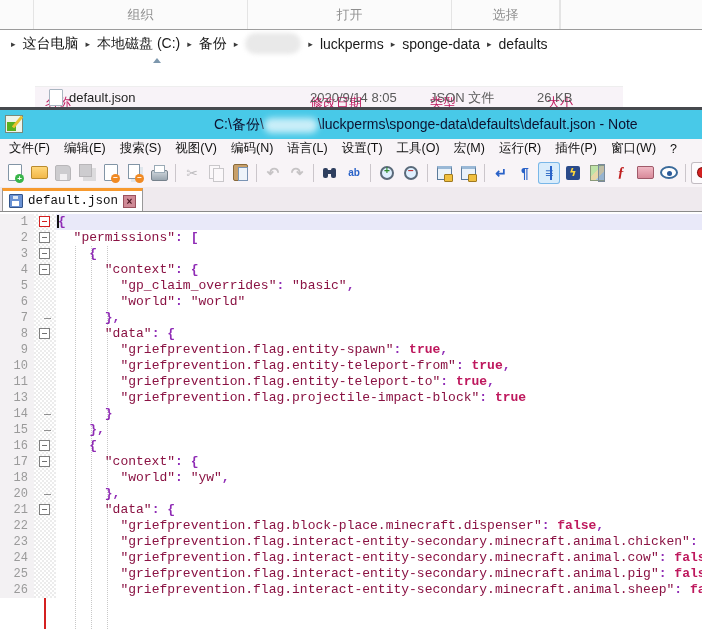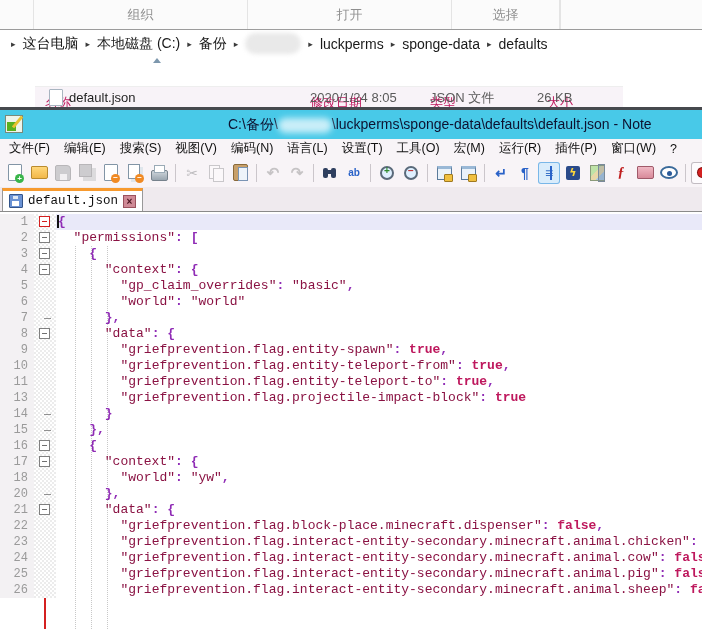--- a/index.html
+++ b/index.html
@@ -46,21 +46,21 @@
   .xborder{position:absolute;left:0;top:107px;width:702px;height:3px;background:#46494e;}
 
   
   .npp{position:absolute;left:0;top:110px;width:702px;height:519px;background:#f8f4f7;}
   .titlebar{position:relative;height:29px;background:#48c9e8;overflow:hidden;}
   .nppico{position:absolute;left:5px;top:5px;width:18px;height:18px;background:#eef4ea;
           border:1px solid #7a8a7a;box-sizing:border-box;}
   .nppico::before{content:"";position:absolute;left:1px;bottom:1px;width:9px;height:9px;background:#58b020;}
   .nppico::after{content:"";position:absolute;right:3px;top:-1px;width:3px;height:14px;
                  background:#e8c030;transform:rotate(40deg);}
-  .title{position:absolute;left:228px;top:0;right:0;height:29px;line-height:29px;
+  .title{position:absolute;left:214px;top:0;right:0;height:29px;line-height:29px;
          white-space:nowrap;overflow:hidden;font-size:14px;color:#0d1230;}
   .titleblur{display:inline-block;vertical-align:middle;width:54px;height:15px;border-radius:8px;
              background:#c9eef8;filter:blur(3px);}
 
   .menubar{height:19px;display:flex;align-items:center;background:#f8f4f7;padding-left:2px;}
   .mi{font-size:12.5px;color:#111;padding:0 7px;white-space:nowrap;cursor:default;}
 
   .toolbar{height:29px;display:flex;align-items:center;background:#f8f4f7;padding-left:3px;}
   .tbi{width:22px;height:22px;margin:0 1px;display:inline-flex;align-items:center;justify-content:center;
        position:relative;border-radius:3px;flex:none;}
@@ -207,21 +207,21 @@
 
         <div class="hc">类型</div>
 
         <div class="hc">大小</div>
       </div>
     <div class="frow">
       <div class="fc name">
         <span class="ficon"></span>
         <span>default.json</span>
       </div>
-      <div class="fc date">2020/1/24 8:05</div>
+      <div class="fc date">2020/9/14 8:05</div>
       <div class="fc type">JSON 文件</div>
       <div class="fc size">26 KB</div>
     </div>
   </div>
   <div class="xborder"></div>
 
   <div class="npp">
     <div class="titlebar">
       <span class="nppico"></span>
       <span class="title"><span>C:\备份\</span><span class="titleblur"></span><span>\luckperms\sponge-data\defaults\default.json - Note</span></span>

